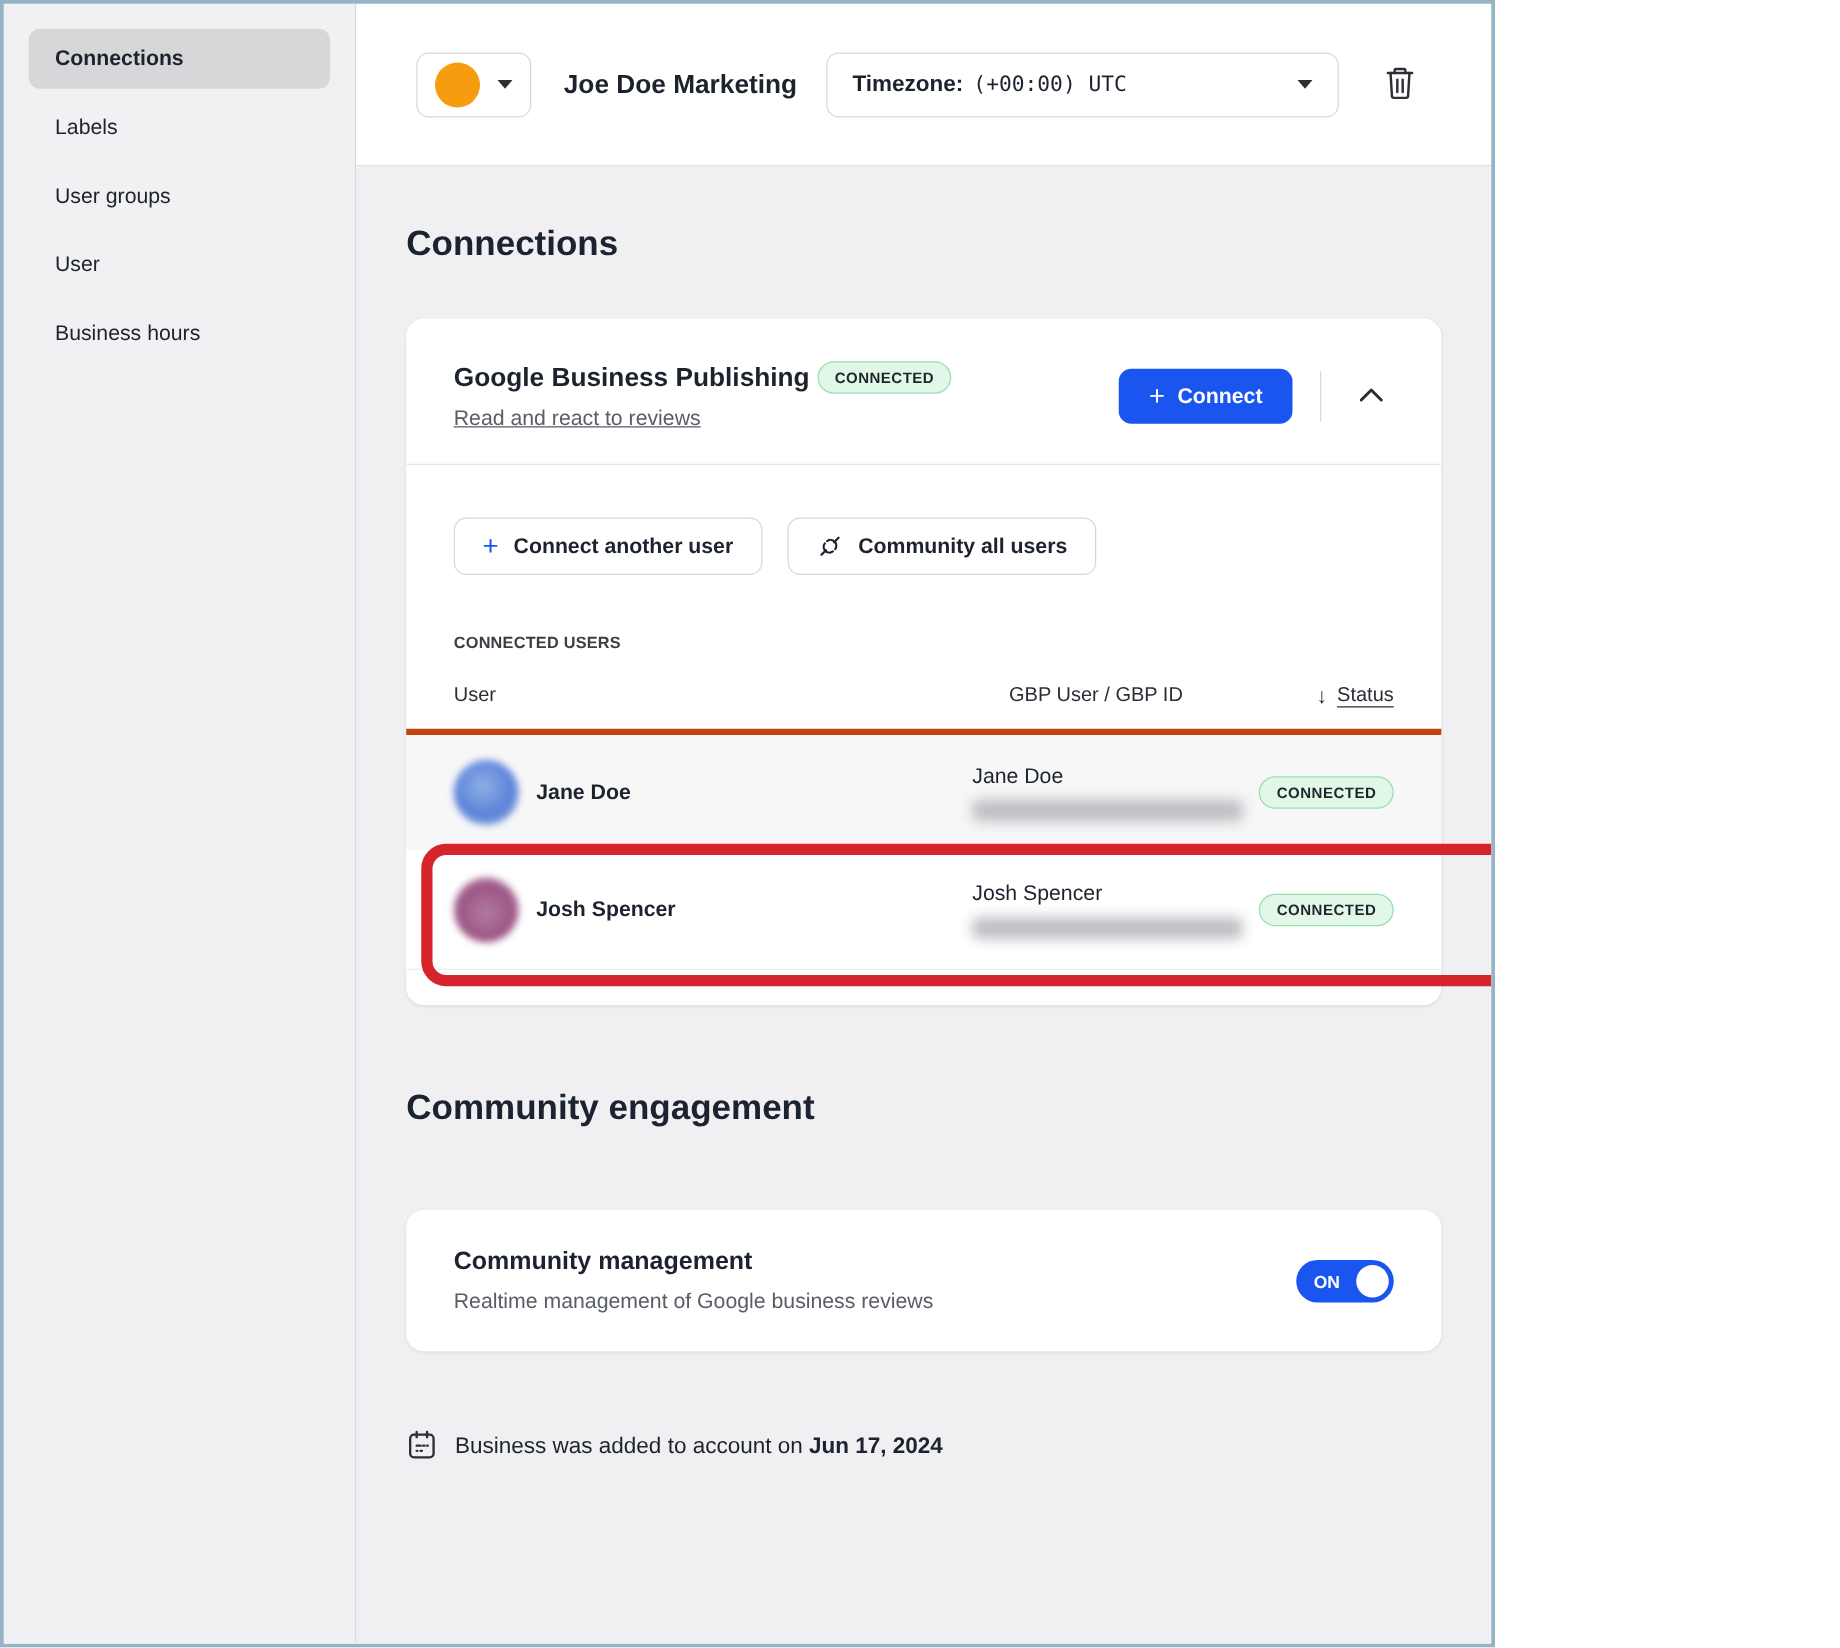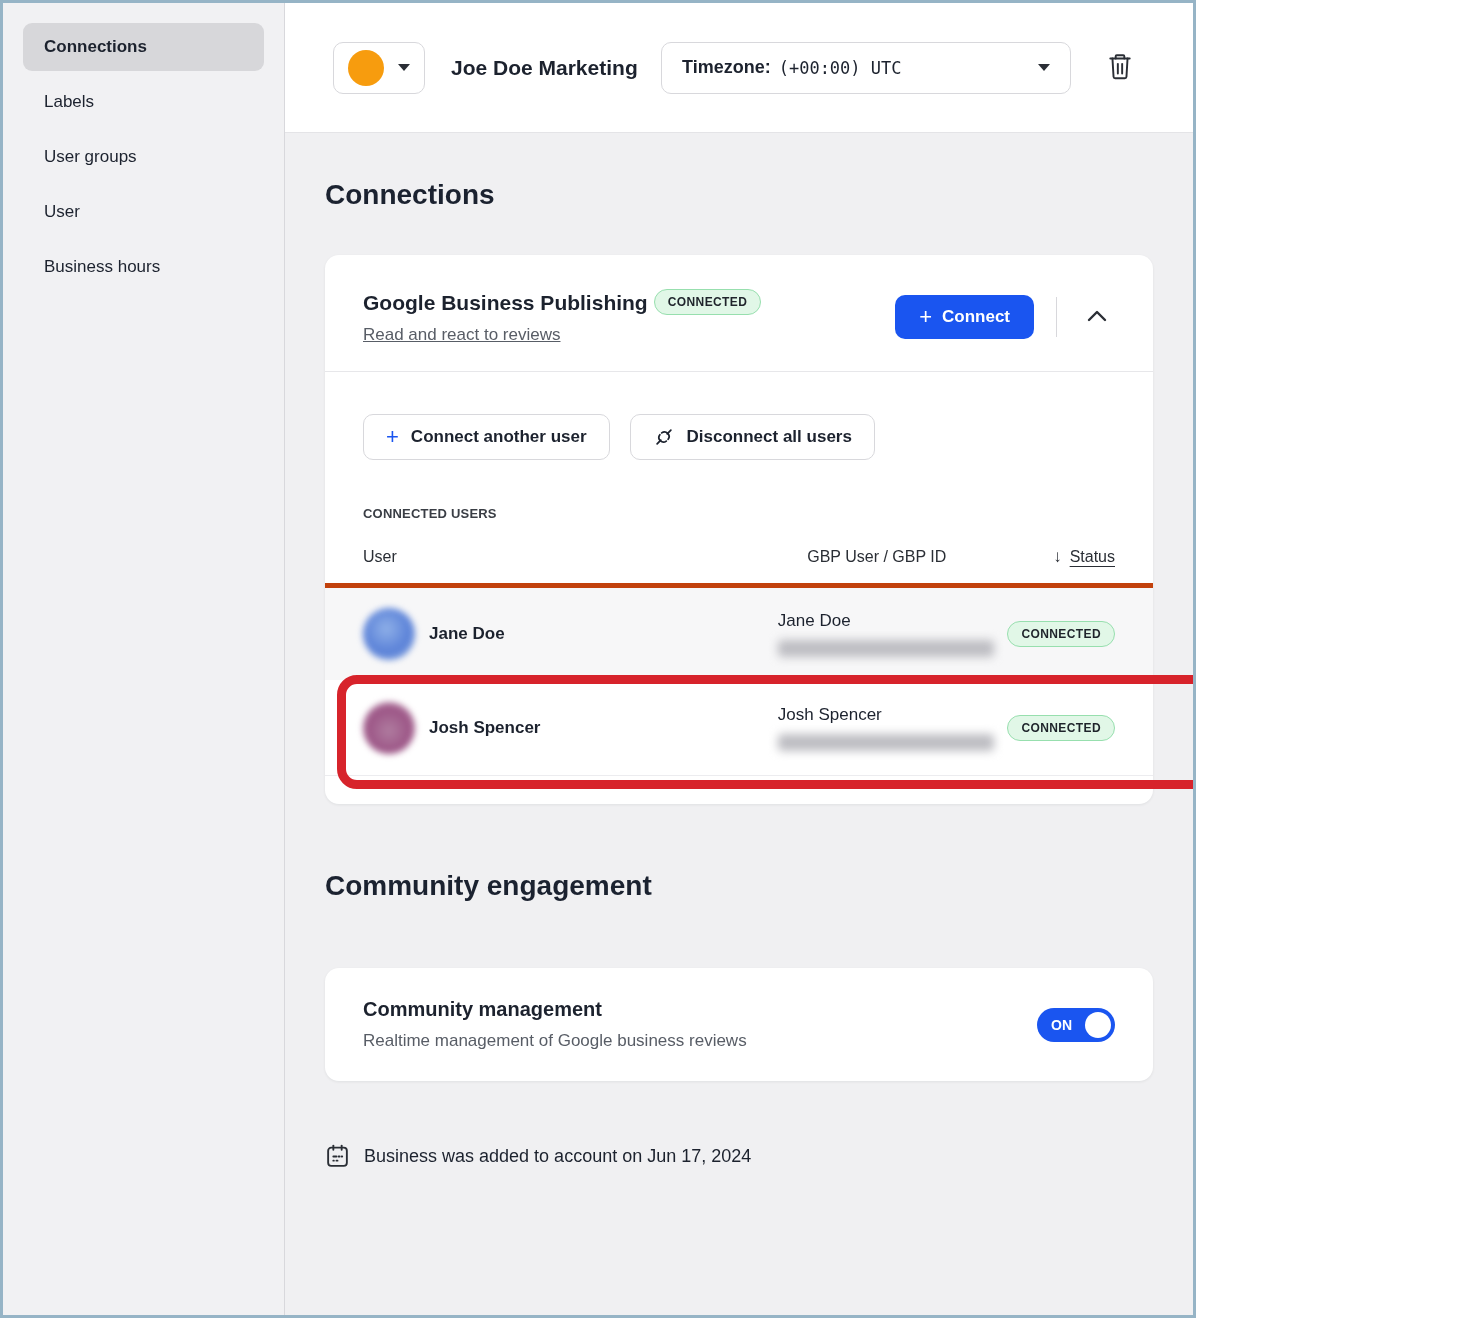--- a/index.html
+++ b/index.html
@@ -238,21 +238,21 @@
     width:26px; height:26px; border-radius:50%;
     background:#fff;
   }
 
   
   .footer-note {
     display:flex; align-items:center; gap:14px;
     margin-top:62px;
     font-size:18px; color:#1c222e;
   }
-  .footer-note .date { font-weight:normal; }
+  .footer-note .date { font-weight:bold; }
   .cal-icon { color:#2a2e35; display:flex; }
 </style>
 </head>
 <body>
 
 <div class="frame">
 
   <nav class="sidebar">
     <div class="side-item active">Connections</div>
     <div class="side-item">Labels</div>
@@ -325,21 +325,21 @@
             </button>
             <button class="btn-secondary">
               <span style="display:flex;">
                 <svg width="22" height="22" viewBox="0 0 24 24" fill="none" stroke="#1c222e" stroke-width="1.9" stroke-linecap="round">
                   <path d="M9.5 7.5a5 5 0 0 1 7 7"></path>
                   <path d="M14.5 16.5a5 5 0 0 1-7-7"></path>
                   <path d="M4.5 19.5l4-4"></path>
                   <path d="M15.5 8.5l4-4"></path>
                 </svg>
               </span>
-              <span>Disconnect all users</span>
+              <span>Community all users</span>
             </button>
           </div>
 
           <div class="cu-label">CONNECTED USERS</div>
 
           <div class="table-head">
             <div class="col-user">User</div>
             <div class="col-gbp">GBP User / GBP ID</div>
             <div class="col-status">
               <span class="sort-status">

